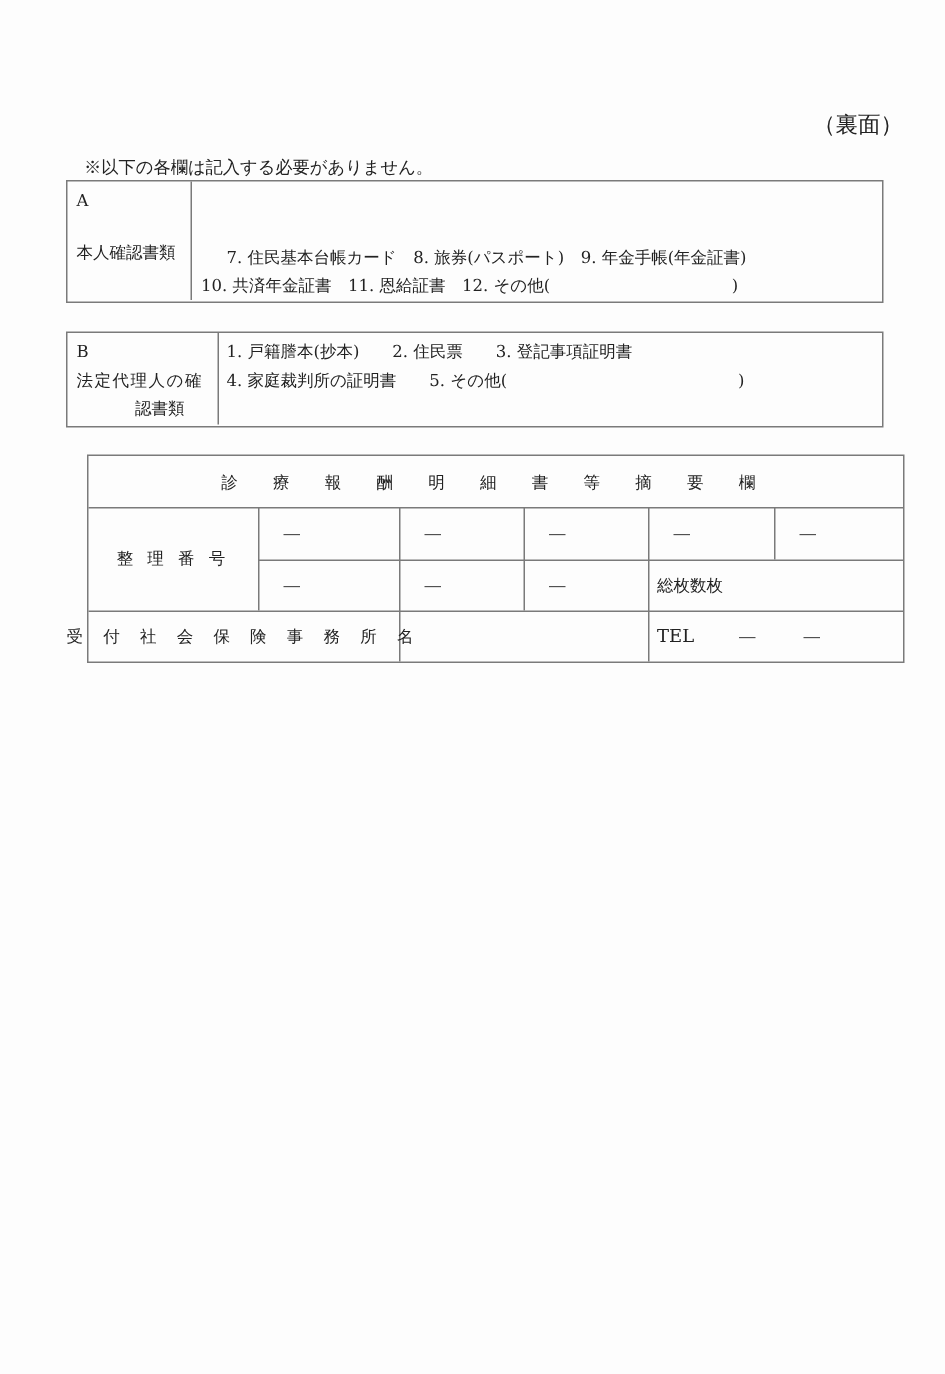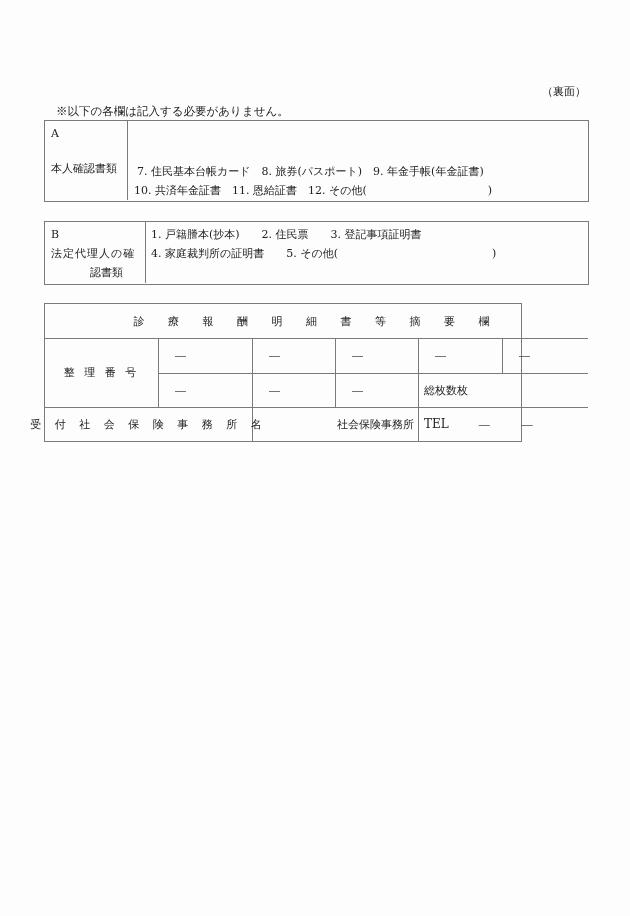--- a/index.html
+++ b/index.html
@@ -1,52 +1,52 @@
 <!DOCTYPE html>
 <html><head>
 <meta charset="utf-8">
 <style>
   html, body { margin:0; padding:0; }
   body { width:630px; height:916px; background:#fdfdfd; position:relative; overflow:hidden;
          font-family: "DejaVu Serif", "Liberation Serif", serif; color:#222; font-size:11px; }
   .abs { position:absolute; }
-  .ura { left:542px; top:84px; font-size:11px; }
+  .ura { left:542px; top:74px; font-size:15px; }
   .note { left:56px; top:104px; font-size:11.5px; }
   .box { position:absolute; border:1.5px solid #7a7a7a; box-sizing:border-box; background:#fdfdfd; }
   .vline { position:absolute; width:0; border-left:1px solid #7a7a7a; }
   .hline { position:absolute; height:0; border-top:1px solid #7a7a7a; }
   .lbl { position:absolute; line-height:19px; font-size:11px; }
   .items { position:absolute; line-height:19px; font-size:11px; white-space:pre; }
   .cell { position:absolute; display:flex; align-items:center; font-size:11px; white-space:pre; }
   .dash { color:#444; }
 </style>
 </head>
 <body>
 
 <div class="abs ura">（裏面）</div>
 <div class="abs note">※以下の各欄は記入する必要がありません。</div>
 
 <div class="box" style="left:44px;top:120px;width:545px;height:82px;">
   <div class="vline" style="left:82px;top:0;height:79px;"></div>
   <div class="lbl" style="left:6px;top:3px;">A</div>
   <div class="lbl" style="left:6px;top:22px;margin-top:16px;">本人確認書類</div>
-  <div class="items" style="left:92px;top:41px;">7. 住民基本台帳カード　8. 旅券(パスポート)　9. 年金手帳(年金証書)</div>
+  <div class="items" style="left:106px;top:41px;">7. 住民基本台帳カード　8. 旅券(パスポート)　9. 年金手帳(年金証書)</div>
   <div class="items" style="left:89px;top:60px;">10. 共済年金証書　11. 恩給証書　12. その他(　　　　　　　　　　　)</div>
 </div>
 
 <div class="box" style="left:44px;top:221px;width:545px;height:64px;">
   <div class="vline" style="left:100px;top:0;height:61px;"></div>
   <div class="lbl" style="left:6px;top:3px;">B</div>
   <div class="lbl" style="left:6px;top:22px;letter-spacing:1px;">法定代理人の確</div>
   <div class="lbl" style="left:6px;top:41px;padding-left:39px;">認書類</div>
   <div class="items" style="left:106px;top:3px;">1. 戸籍謄本(抄本)　　2. 住民票　　3. 登記事項証明書</div>
   <div class="items" style="left:106px;top:22px;">4. 家庭裁判所の証明書　　5. その他(　　　　　　　　　　　　　　)</div>
 </div>
 
-<div class="box" style="left:44px;top:303px;width:478px;height:139px;">
+<div class="box" style="left:58px;top:303px;width:545px;height:139px;">
 
   <div class="hline" style="left:0;top:34px;width:543px;"></div>
   <div class="hline" style="left:113px;top:69px;width:430px;"></div>
   <div class="hline" style="left:0;top:103px;width:543px;"></div>
 
   <div class="vline" style="left:113px;top:34px;height:69px;"></div>
   <div class="vline" style="left:207px;top:34px;height:103px;"></div>
   <div class="vline" style="left:290px;top:34px;height:69px;"></div>
   <div class="vline" style="left:373px;top:34px;height:103px;"></div>
   <div class="vline" style="left:457px;top:34px;height:35px;"></div>
@@ -63,21 +63,18 @@
 
   <div class="cell dash" style="left:113px;top:69px;width:94px;height:34px;padding-left:17px;box-sizing:border-box;">―</div>
   <div class="cell dash" style="left:207px;top:69px;width:83px;height:34px;padding-left:17px;box-sizing:border-box;">―</div>
   <div class="cell dash" style="left:290px;top:69px;width:83px;height:34px;padding-left:17px;box-sizing:border-box;">―</div>
   <div class="cell" style="left:373px;top:69px;width:170px;height:34px;padding:0 8px 0 6px;box-sizing:border-box;justify-content:flex-start;">
     <span>総枚数</span>
     <span>枚</span>
   </div>
 
   <div class="cell" style="left:0;top:103px;width:207px;height:34px;justify-content:center;letter-spacing:5px;">受 付 社 会 保 険 事 務 所 名</div>
-  <div class="cell" style="left:207px;top:103px;width:166px;height:34px;justify-content:flex-end;padding-right:4px;box-sizing:border-box;">
-    <span>社会保険事務所</span>
-  </div>
   <div class="cell" style="left:373px;top:103px;width:170px;height:34px;padding-left:6px;box-sizing:border-box;">
     <span style="font-size:12px;">TEL</span>
     <span class="dash" style="margin-left:30px;">―</span>
     <span class="dash" style="margin-left:32px;">―</span>
   </div>
 </div>
 
 </body></html>

